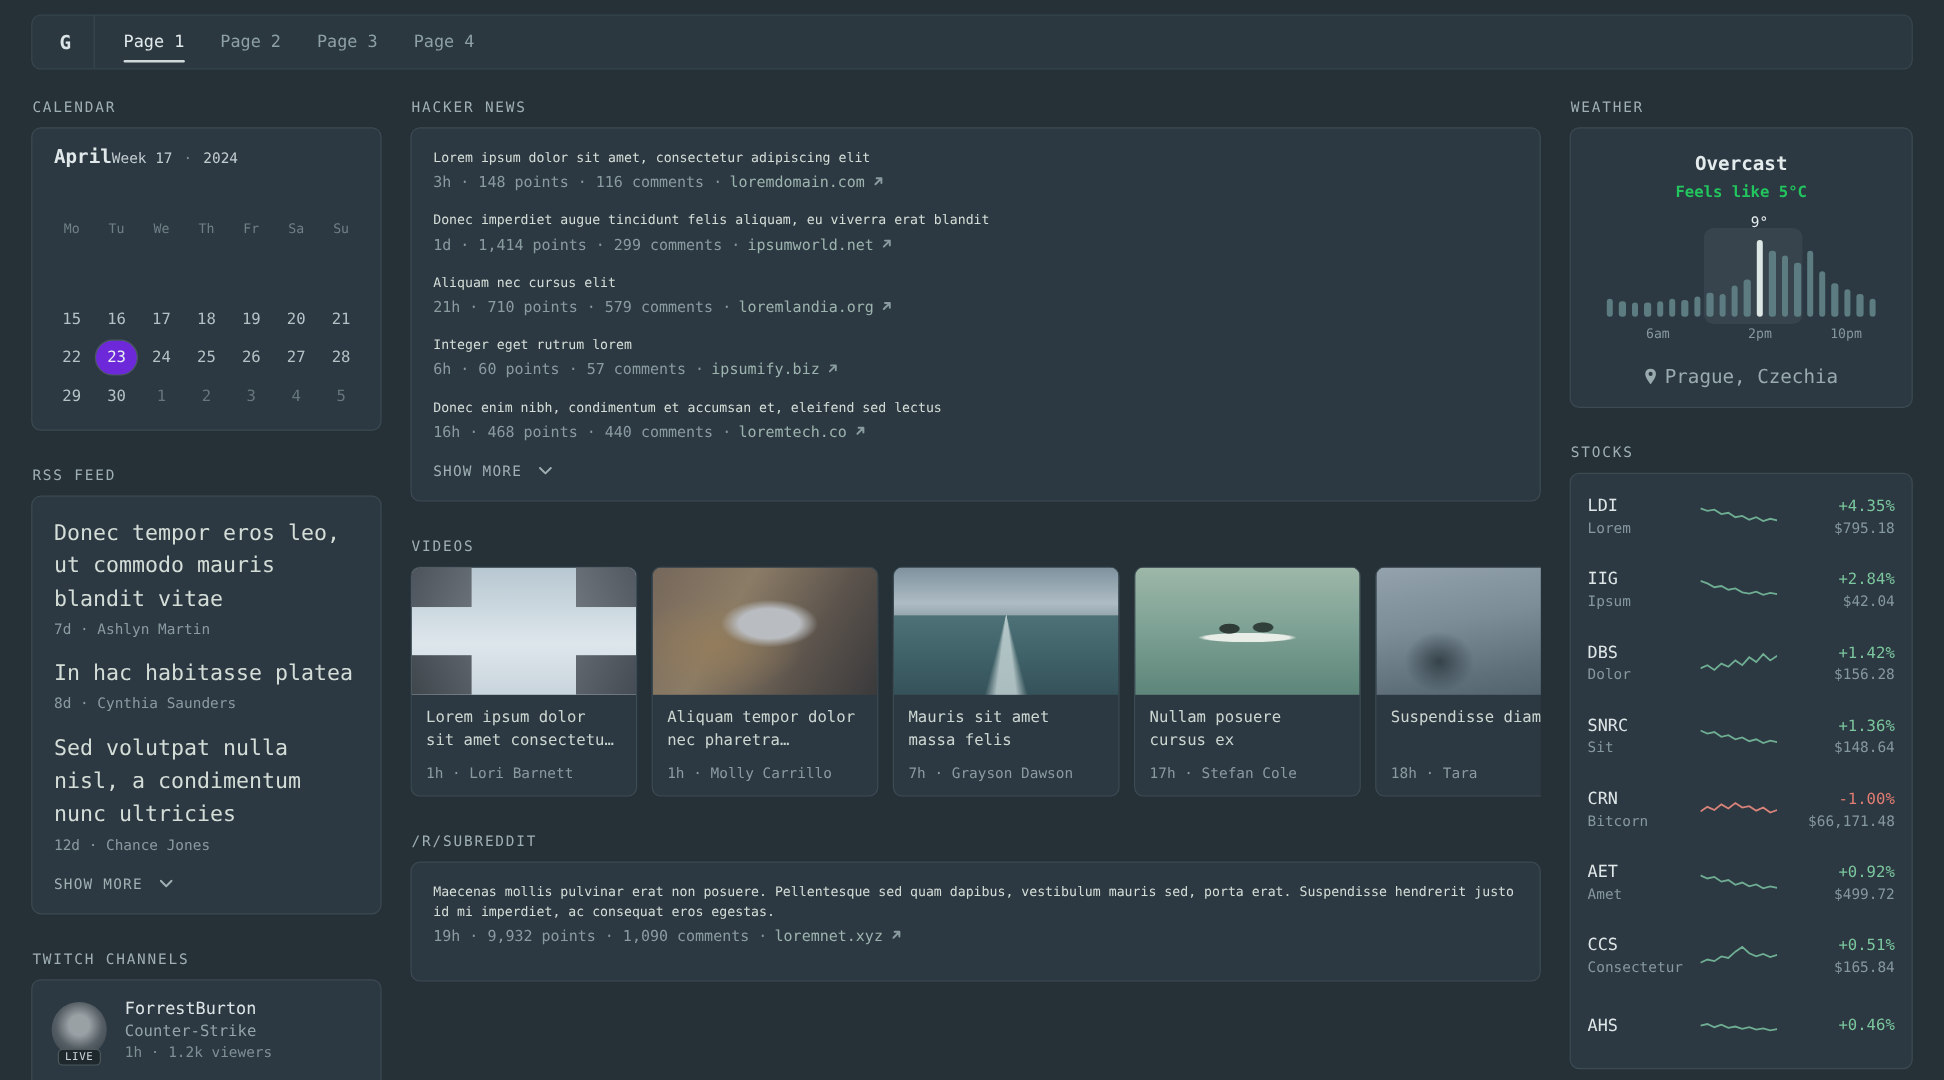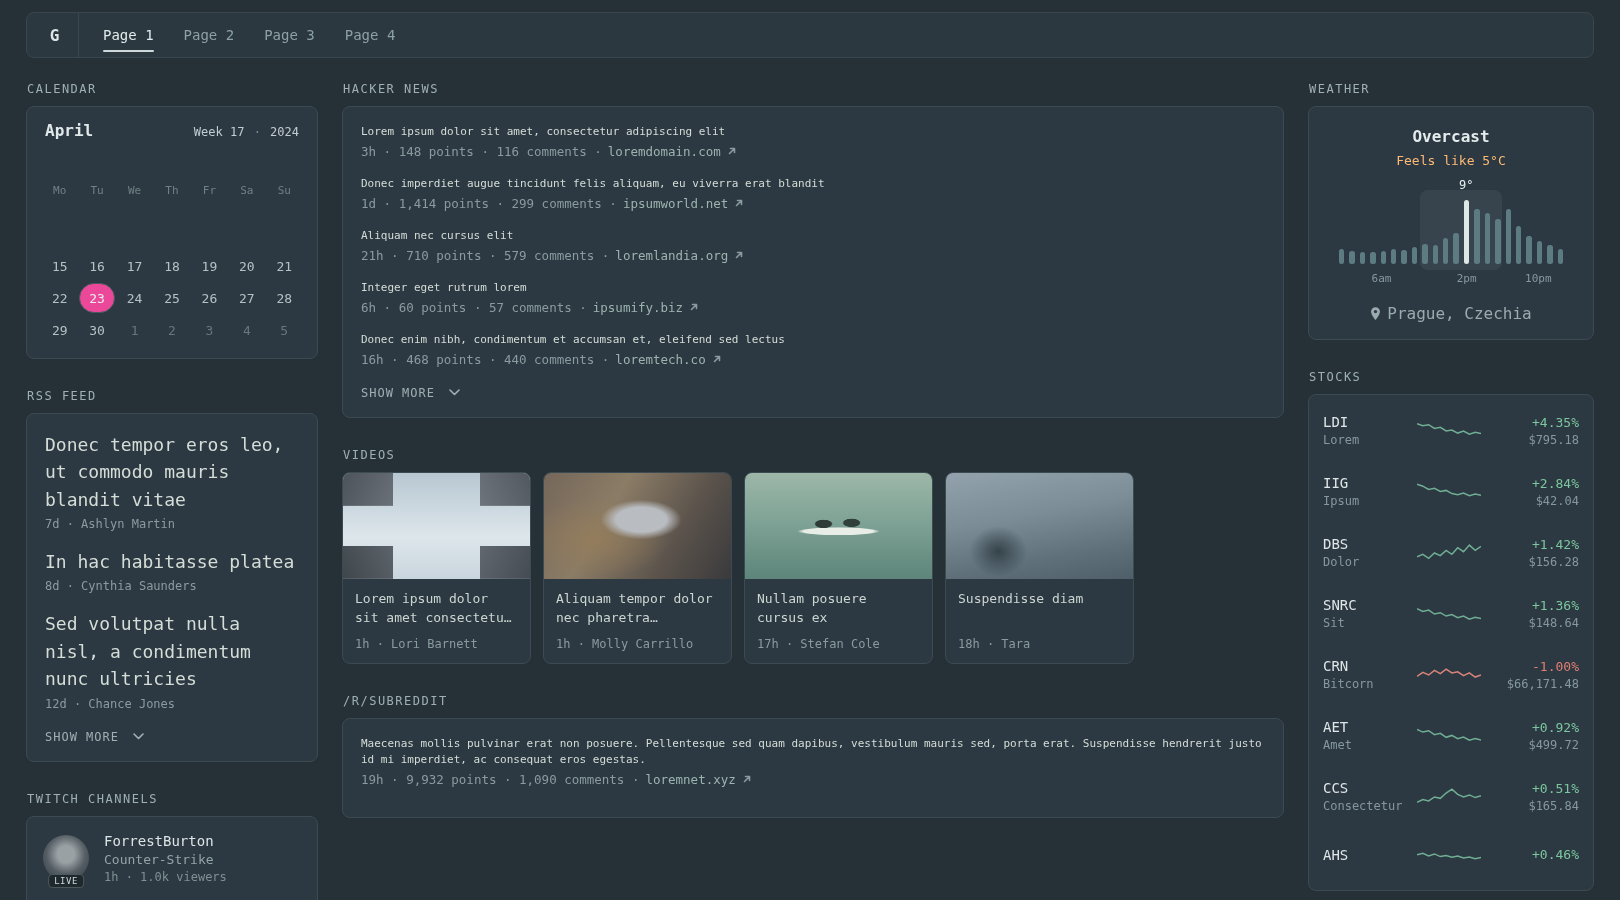--- a/index.html
+++ b/index.html
@@ -37,33 +37,33 @@
   }
   .widget { margin-bottom:30px; }
   .wtitle {
     font-size:12px; font-weight:normal; letter-spacing:1.5px;
     color:#9fb0b3; margin:0 0 10px 1px;
   }
   .card { background:#2c3942; border:1px solid #3c4a52; border-radius:8px; }
 
   
   .cal-card { padding:14px 14px 12px; }
-  .cal-top { display:flex; justify-content:space-between; align-items:baseline; margin-bottom:12px; padding:0 4px; }
+  .cal-top { display:flex; justify-content:flex-start; align-items:baseline; margin-bottom:12px; padding:0 4px; }
   .cal-month { font-size:16px; font-weight:bold; color:#e0e8ea; }
   .cal-week { font-size:12px; color:#c2cdd0; }
   .cal-week .sep { color:#7b8c90; margin:0 2px; }
   .cal-grid { display:grid; grid-template-columns:repeat(7,1fr); text-align:center;margin-top:44px; }
   .weekdays span { font-size:11px; color:#6f8085; padding-bottom:9px; }
   .ccell {
     font-size:13px; color:#b5c2c5; height:30px; border-radius:7px;
     display:flex; align-items:center; justify-content:center;
     border:1px solid transparent; margin:1px;
   }
   .ccell.out { color:#66777c; }
-  .ccell.sel { background:#ec4899; border-color:#4a5860; color:#e8eff0;border-radius:15px; }
+  .ccell.sel { background:#6d28d9; border-color:#4a5860; color:#e8eff0;border-radius:15px; }
 
   
   .pad-card { padding:17px 18px 13px; }
   .feed-item { margin-bottom:17px; }
   .item-title { font-size:18px; line-height:1.52; color:#d4ddd7; cursor:pointer; }
   .item-meta { font-size:12px; color:#8a9ba0; margin-top:4px; display:flex; align-items:center; gap:6px; flex-wrap:wrap; }
   .hn-title { font-size:11px; line-height:1.45; }
   .hn-meta { font-size:12.5px; }
   .domain { color:#9db3ae; cursor:pointer; }
   .ext-icon { width:10px; height:10px; display:inline-block; }
@@ -116,21 +116,21 @@
   .th5 { background:
     radial-gradient(ellipse 22% 34% at 28% 74%, rgba(40,52,58,.8), transparent 70%),
     linear-gradient(170deg,#93a2ac 0%,#7c8d98 40%,#5f707b 75%,#4e5f6a); }
   .vbody { padding:10px 12px 12px; }
   .vtitle { font-size:13px; line-height:1.5; color:#ccd6d1; height:39px; overflow:hidden; }
   .vmeta { font-size:12px; color:#8a9ba0; margin-top:9px; white-space:nowrap; overflow:hidden; }
 
   
   .weather-card { padding:20px 16px 16px; text-align:center; }
   .w-cond { font-size:16px; font-weight:bold; color:#e4ebec; }
-  .w-feels { font-size:13px; color:#fdba74; margin-top:7px; }
+  .w-feels { font-size:13px; color:#22c55e; margin-top:7px;font-weight:bold; }
   .wchart { position:relative; height:64px; margin:32px 14px 8px; }
   .daylight { position:absolute; top:-10px; bottom:-6px; background:rgba(214,232,226,0.07); border-radius:8px; }
   .wbars { position:absolute; inset:0; display:flex; align-items:flex-end; gap:5px; }
   .wbar { flex:1; background:#5d7c82; border-radius:2.5px; min-height:4px; }
   .wbar.current { background:#dde8e6; }
   .wtemp { position:absolute; transform:translateX(-50%); font-size:12px; color:#e8eff0; white-space:nowrap; }
   .whours { position:relative; height:16px; margin:2px 14px 16px; }
   .whours span { position:absolute; transform:translateX(-50%); top:0; font-size:11px; color:#85989d; }
   .whours span:nth-child(1){ left:19%; }
   .whours span:nth-child(2){ left:57%; }
@@ -245,21 +245,21 @@
       <h2 class="wtitle">TWITCH CHANNELS</h2>
       <div class="card twitch-card">
         <div class="channel">
           <div class="avatar-wrap">
             <div class="avatar av1"></div>
             <span class="live-badge">LIVE</span>
           </div>
           <div>
             <div class="ch-name">ForrestBurton</div>
             <div class="ch-game">Counter-Strike</div>
-            <div class="ch-meta">1h · 1.0k viewers</div>
+            <div class="ch-meta">1h · 1.2k viewers</div>
           </div>
         </div>
         <div class="channel">
           <div class="avatar-wrap">
             <div class="avatar av2"></div>
             <span class="live-badge">LIVE</span>
           </div>
           <div>
             <div class="ch-name">Trisha</div>
             <div class="ch-game">League of Legends</div>
@@ -355,20 +355,27 @@
           <div class="vbody">
             <div class="vtitle">Lorem ipsum dolor sit amet consectetu…</div>
             <div class="vmeta">1h · Lori Barnett</div>
           </div>
         </div>
         <div class="vcard">
           <div class="vthumb th2"></div>
           <div class="vbody">
             <div class="vtitle">Aliquam tempor dolor nec pharetra…</div>
             <div class="vmeta">1h · Molly Carrillo</div>
+          </div>
+        </div>
+        <div class="vcard">
+          <div class="vthumb th3"></div>
+          <div class="vbody">
+            <div class="vtitle">Mauris sit amet massa felis</div>
+            <div class="vmeta">7h · Grayson Dawson</div>
           </div>
         </div>
         <div class="vcard">
           <div class="vthumb th4"></div>
           <div class="vbody">
             <div class="vtitle">Nullam posuere cursus ex</div>
             <div class="vmeta">17h · Stefan Cole</div>
           </div>
         </div>
         <div class="vcard">

